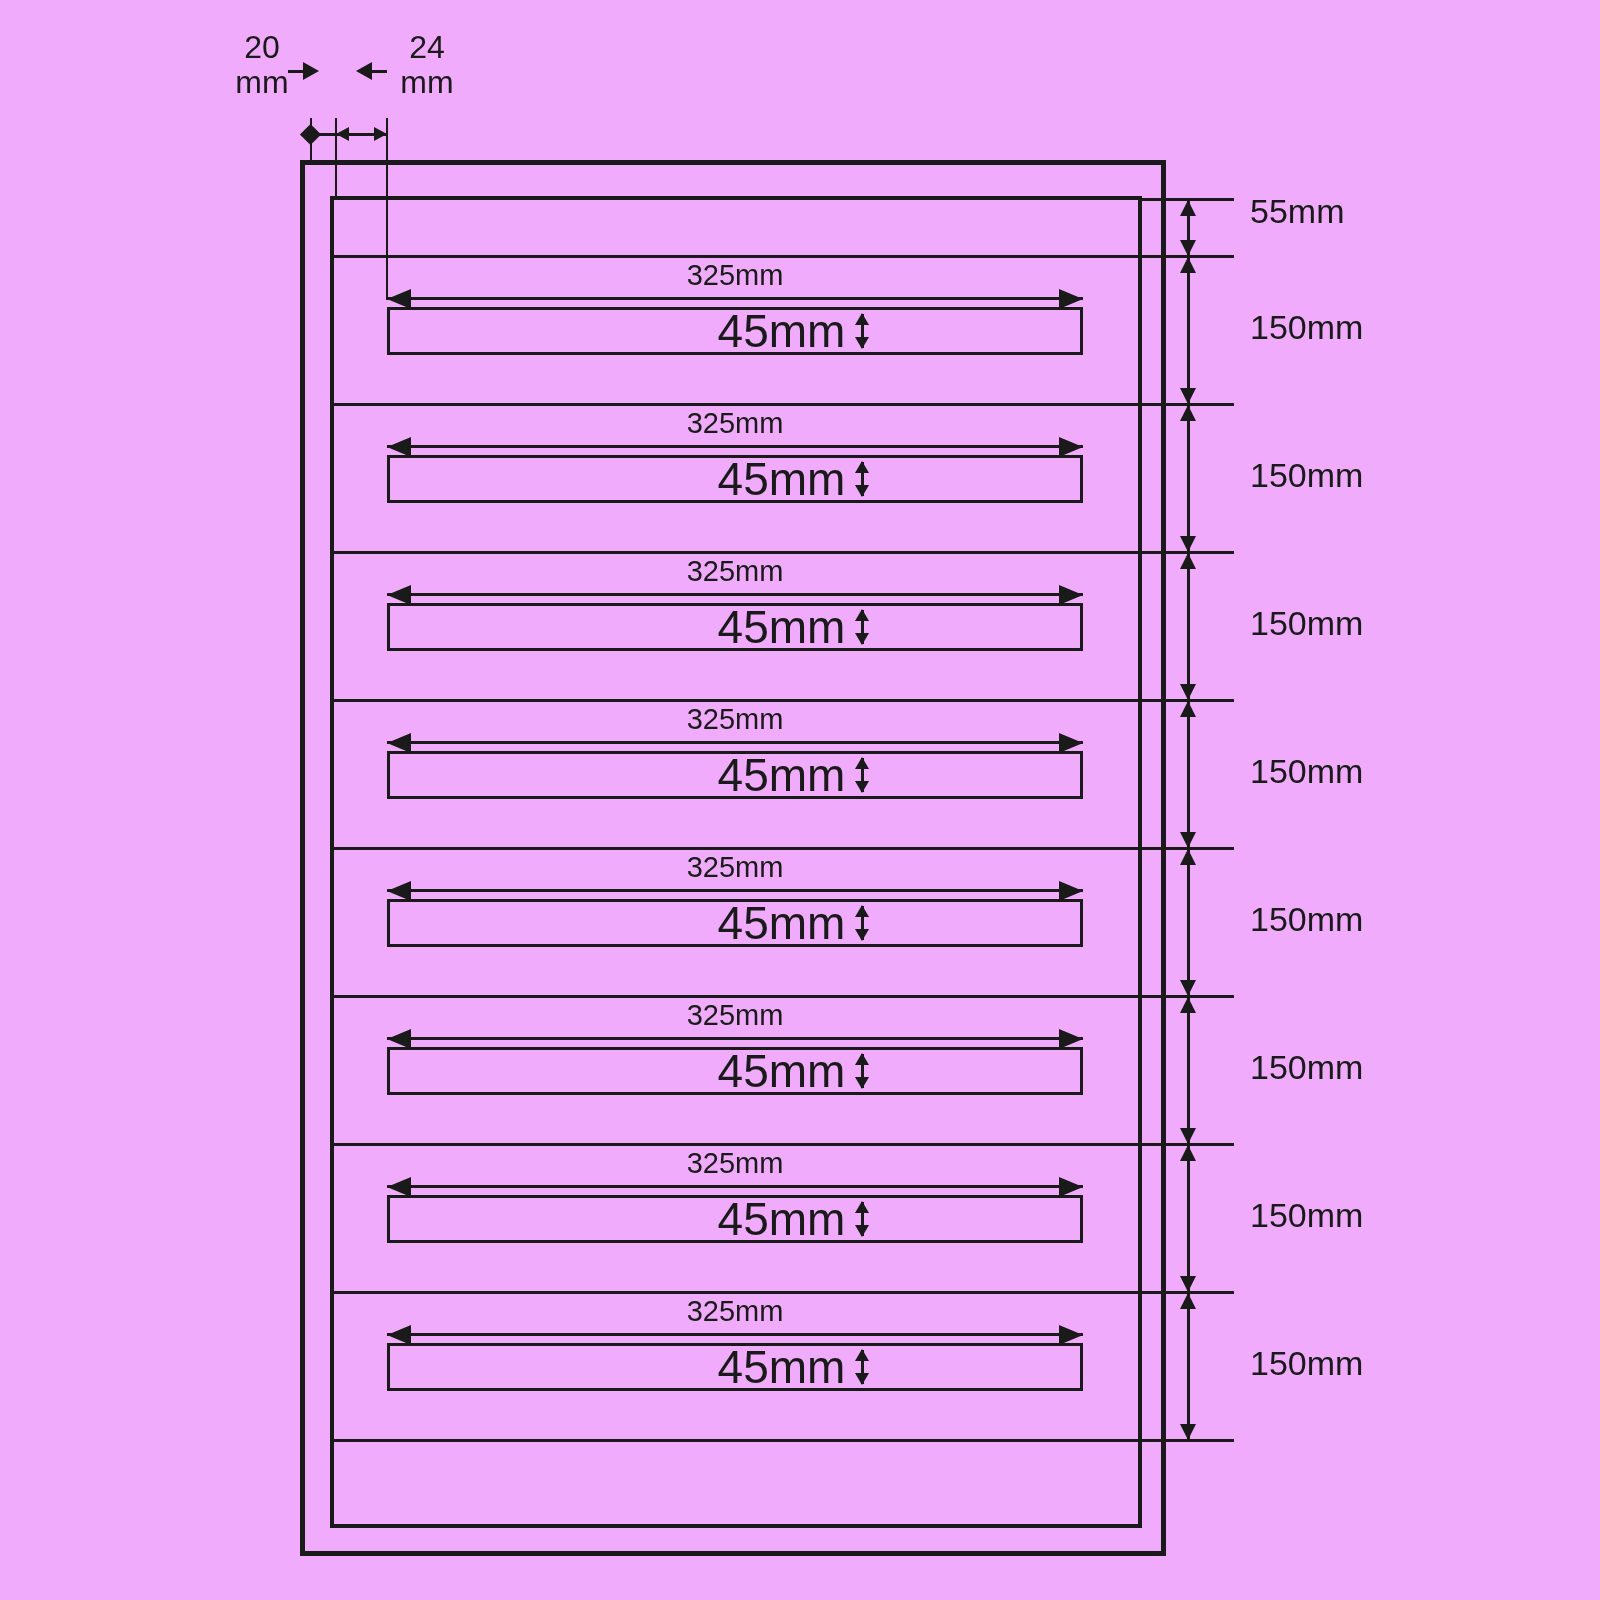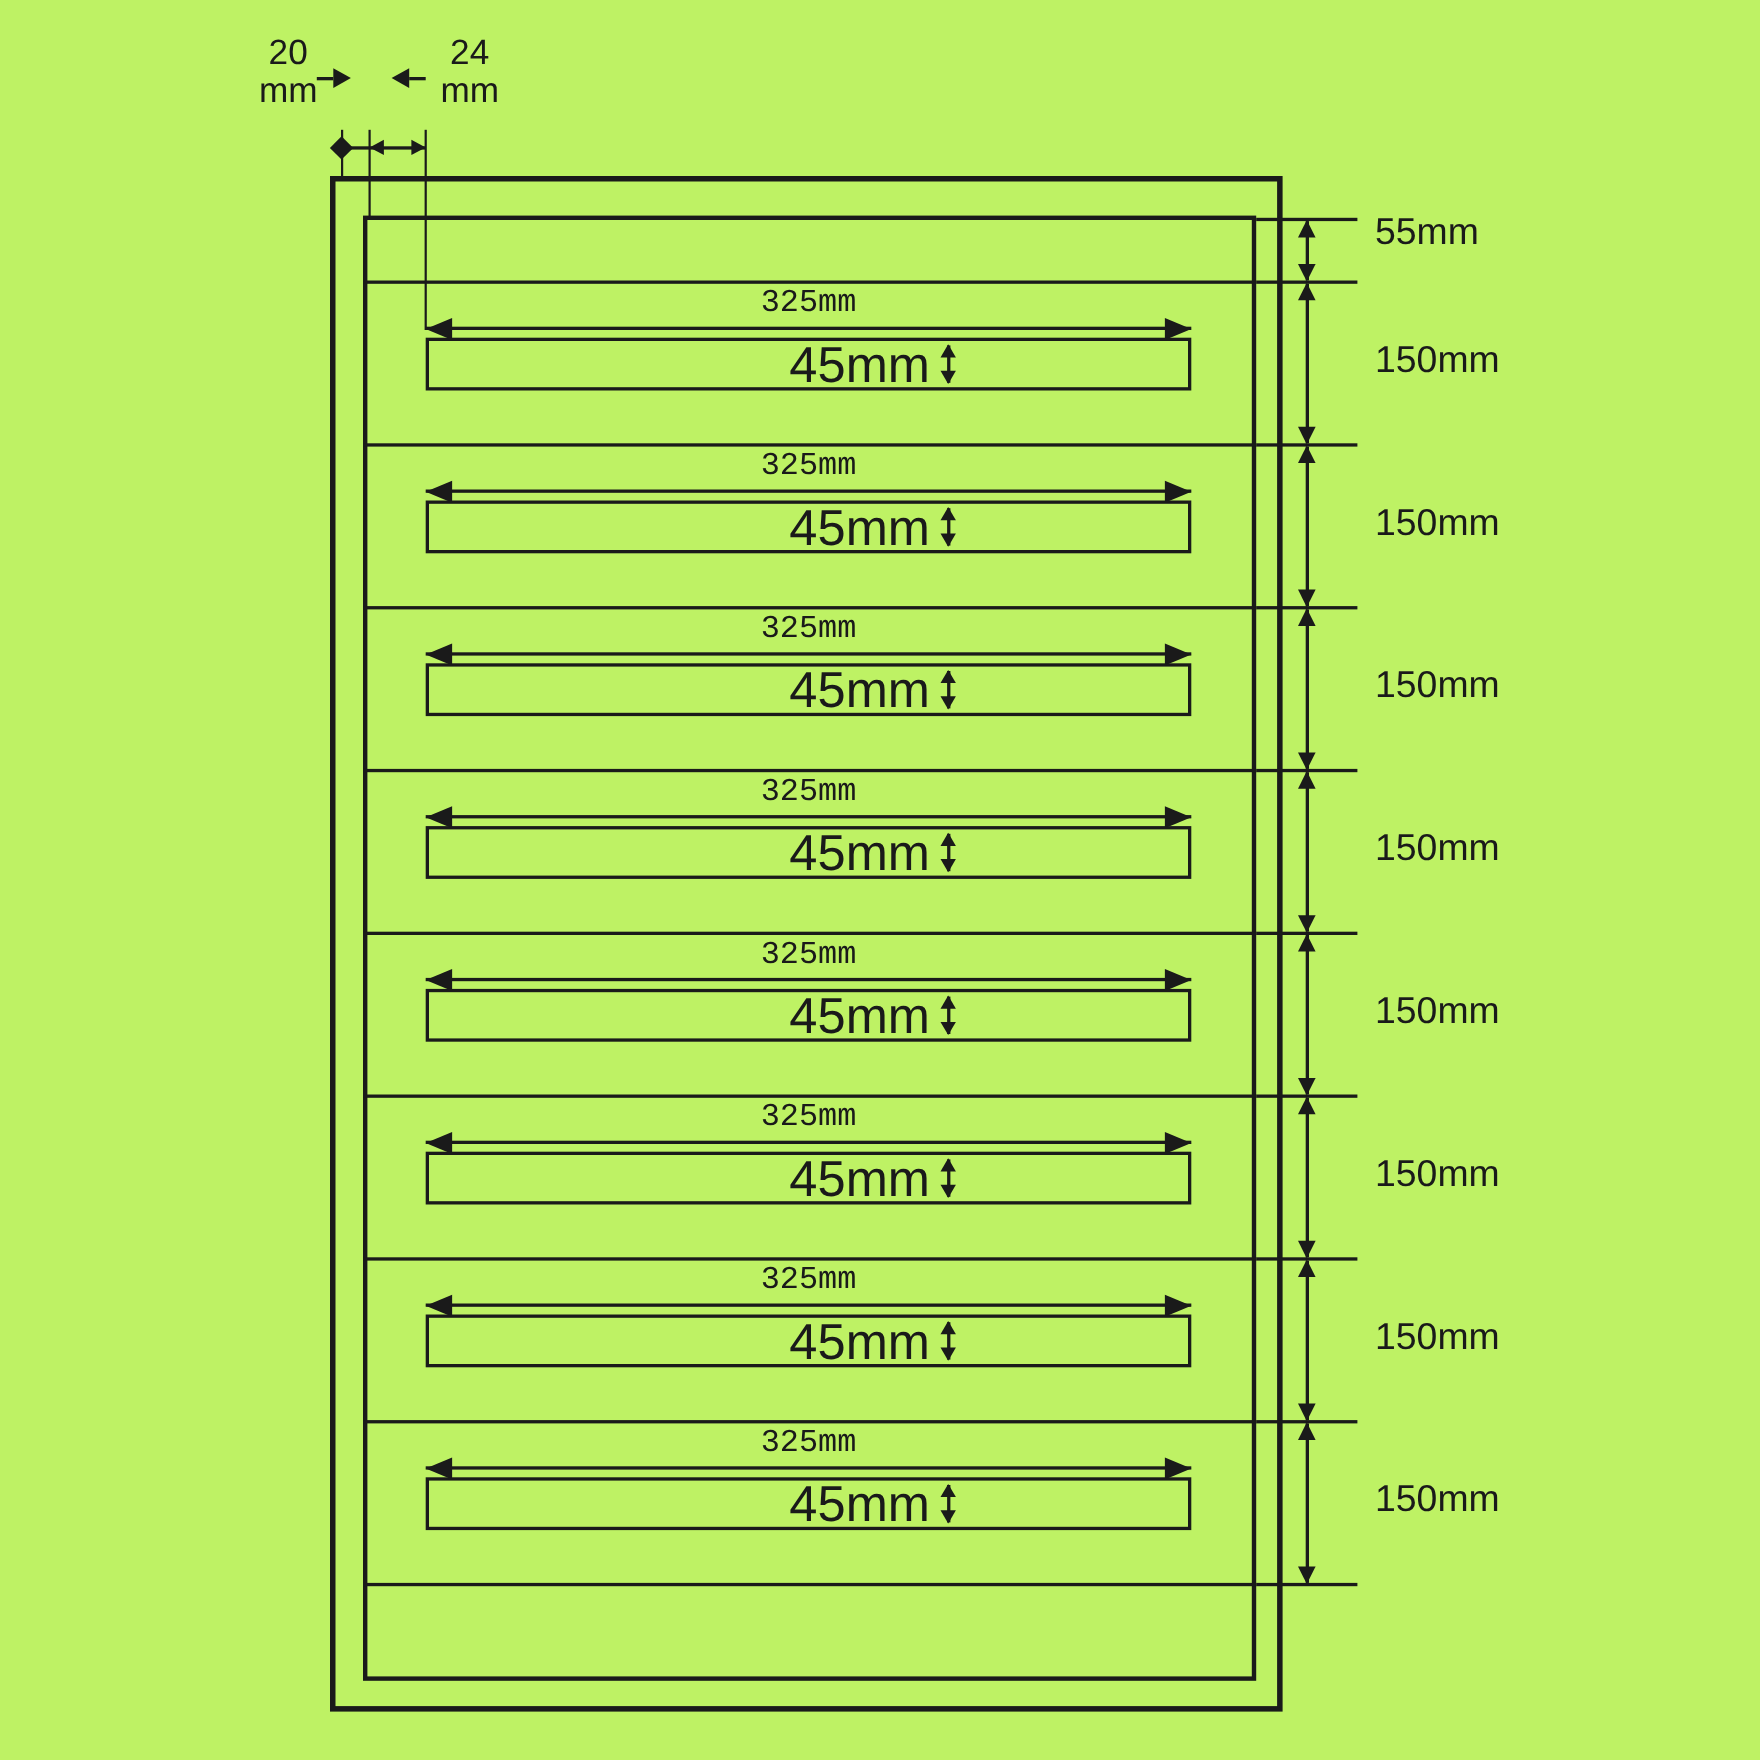--- a/index.html
+++ b/index.html
@@ -1,27 +1,27 @@
 <!DOCTYPE html>
 <html><head>
 <meta charset="utf-8">
 <style>
   * { margin:0; padding:0; box-sizing:border-box; }
   html,body { background:#ffffff; }
   body { font-family:"Liberation Sans", sans-serif; color:#1a1a1a; }
-  .canvas { position:relative; width:1600px; height:1600px; background:#bef264; overflow:hidden; }
+  .canvas { position:relative; width:1600px; height:1600px; background:#f0abfc; overflow:hidden; }
 
   
   .outer-box { position:absolute; left:300px; top:160px; width:866px; height:1396px; border:5px solid #1a1a1a; }
   .inner-box { position:absolute; left:330px; top:196px; width:812px; height:1332px; border:4px solid #1a1a1a; }
   .divider   { position:absolute; left:330px; width:812px; height:3px; background:#1a1a1a; }
 
   
   .row { position:absolute; left:387px; width:696px; height:148px; }
-  .w-label { position:absolute; top:4px; left:0; width:100%; text-align:center; font-size:29px;font-family:Liberation Mono, monospace; }
+  .w-label { position:absolute; top:4px; left:0; width:100%; text-align:center; font-size:29px; }
   .harrow { position:absolute; top:42px; left:0; width:100%; height:3px; background:#1a1a1a; }
   .harrow::before, .harrow::after { content:""; position:absolute; top:-8px; width:0; height:0;
       border-top:10px solid transparent; border-bottom:10px solid transparent; }
   .harrow::before { left:0; border-right:24px solid #1a1a1a; }
   .harrow::after  { right:0; border-left:24px solid #1a1a1a; }
   .slot { position:absolute; top:52px; left:0; width:100%; height:48px; border:3px solid #1a1a1a;
       display:flex; align-items:center; justify-content:center; padding-left:112px; }
   .h-label { font-size:46px; line-height:1; }
   .varrow { position:relative; width:3px; height:34px; background:#1a1a1a; margin-left:16px; }
   .varrow::before, .varrow::after { content:""; position:absolute; left:-6px; width:0; height:0;

